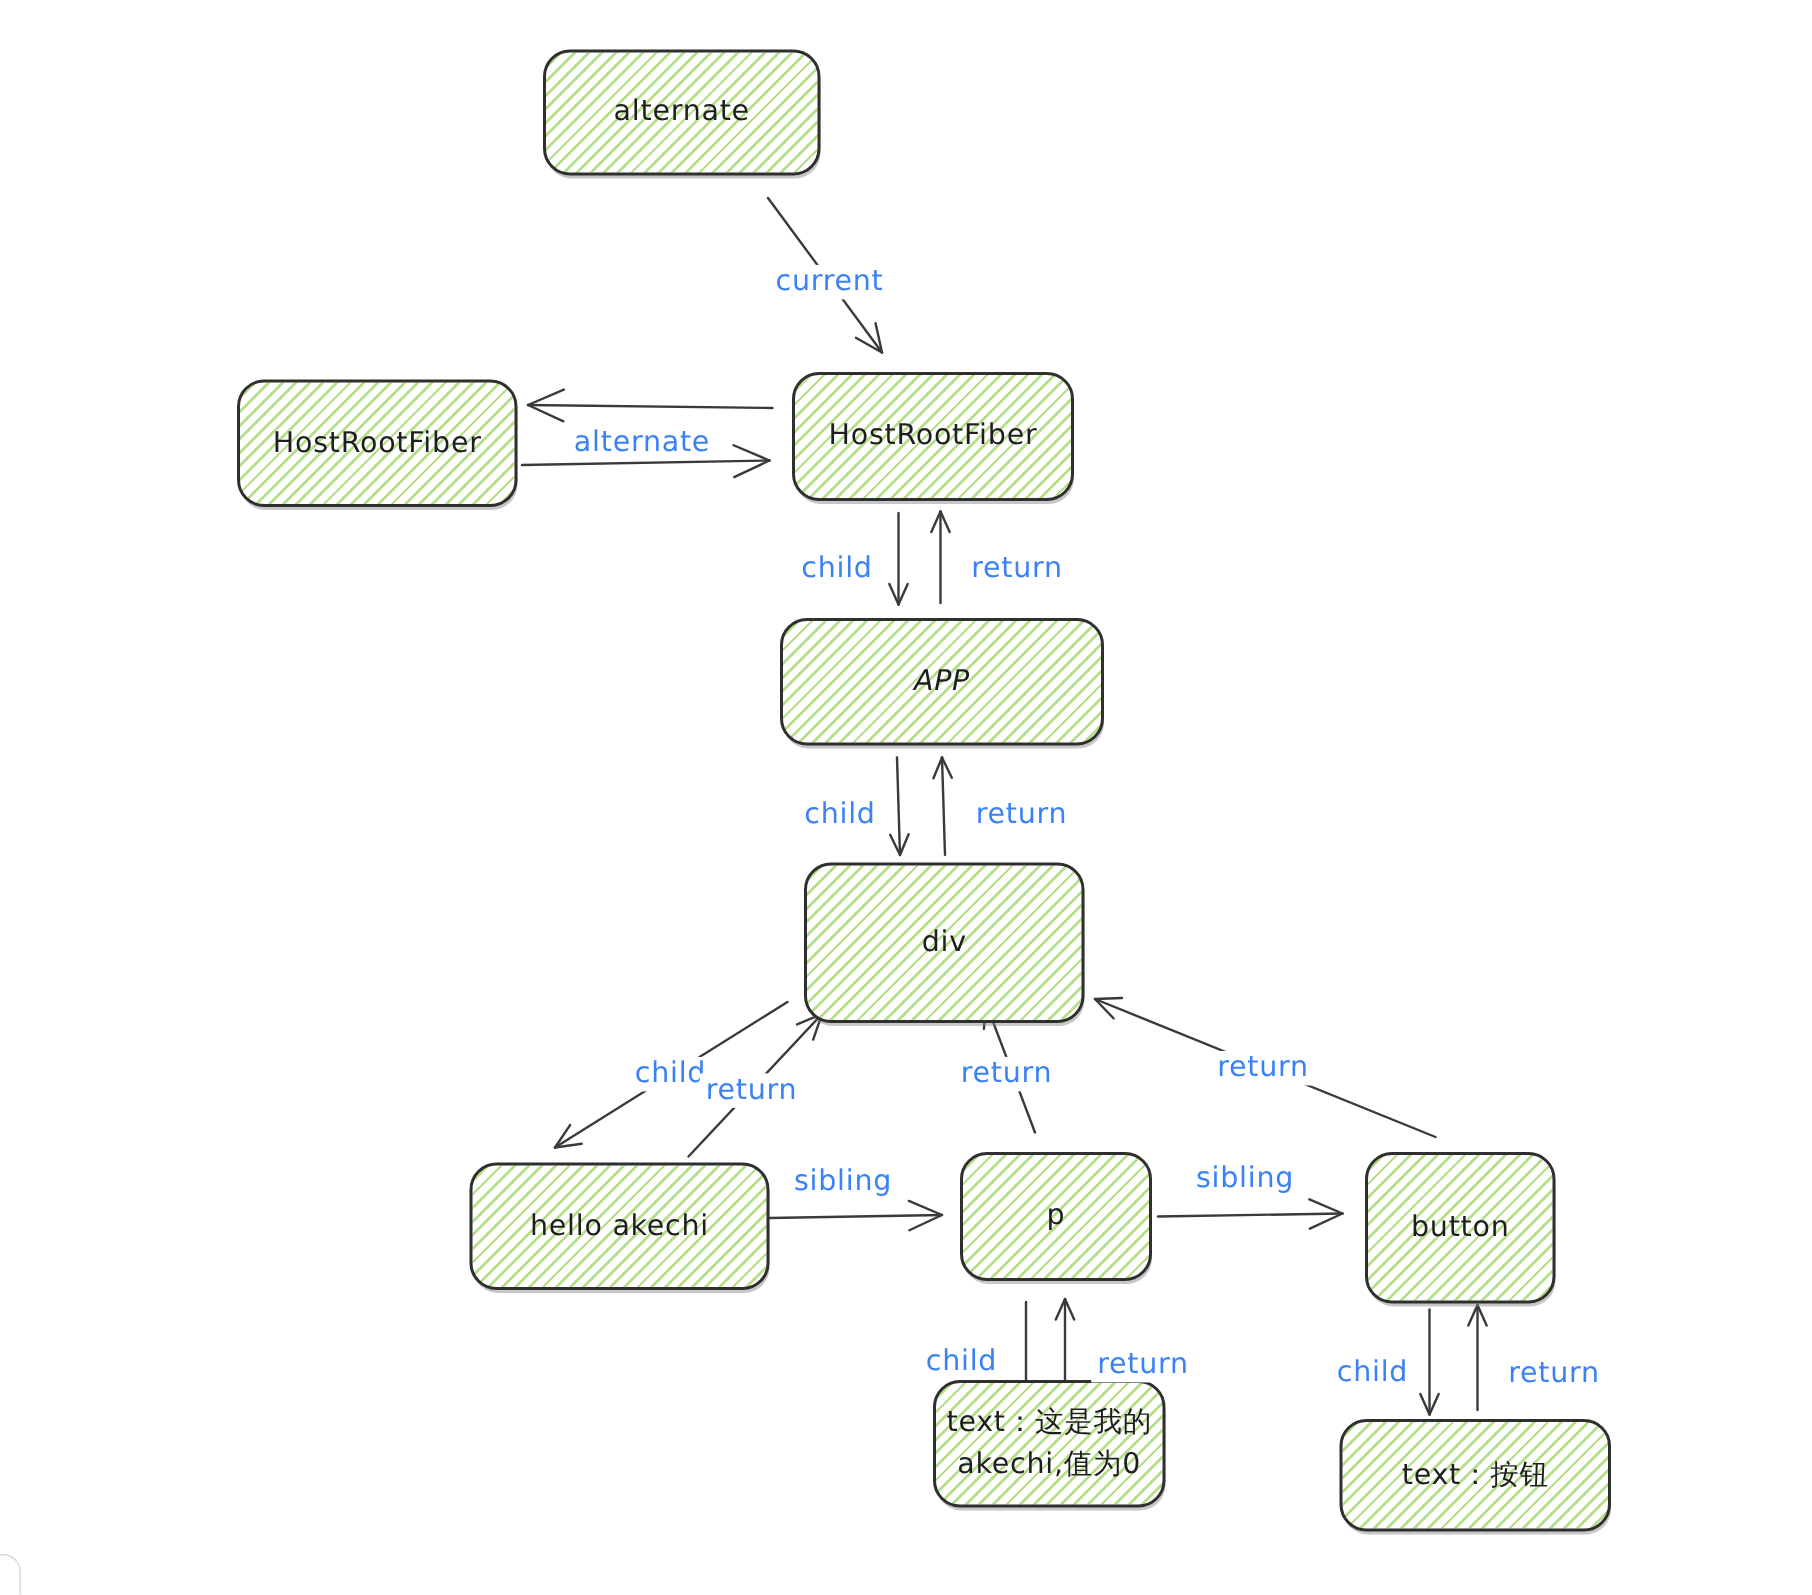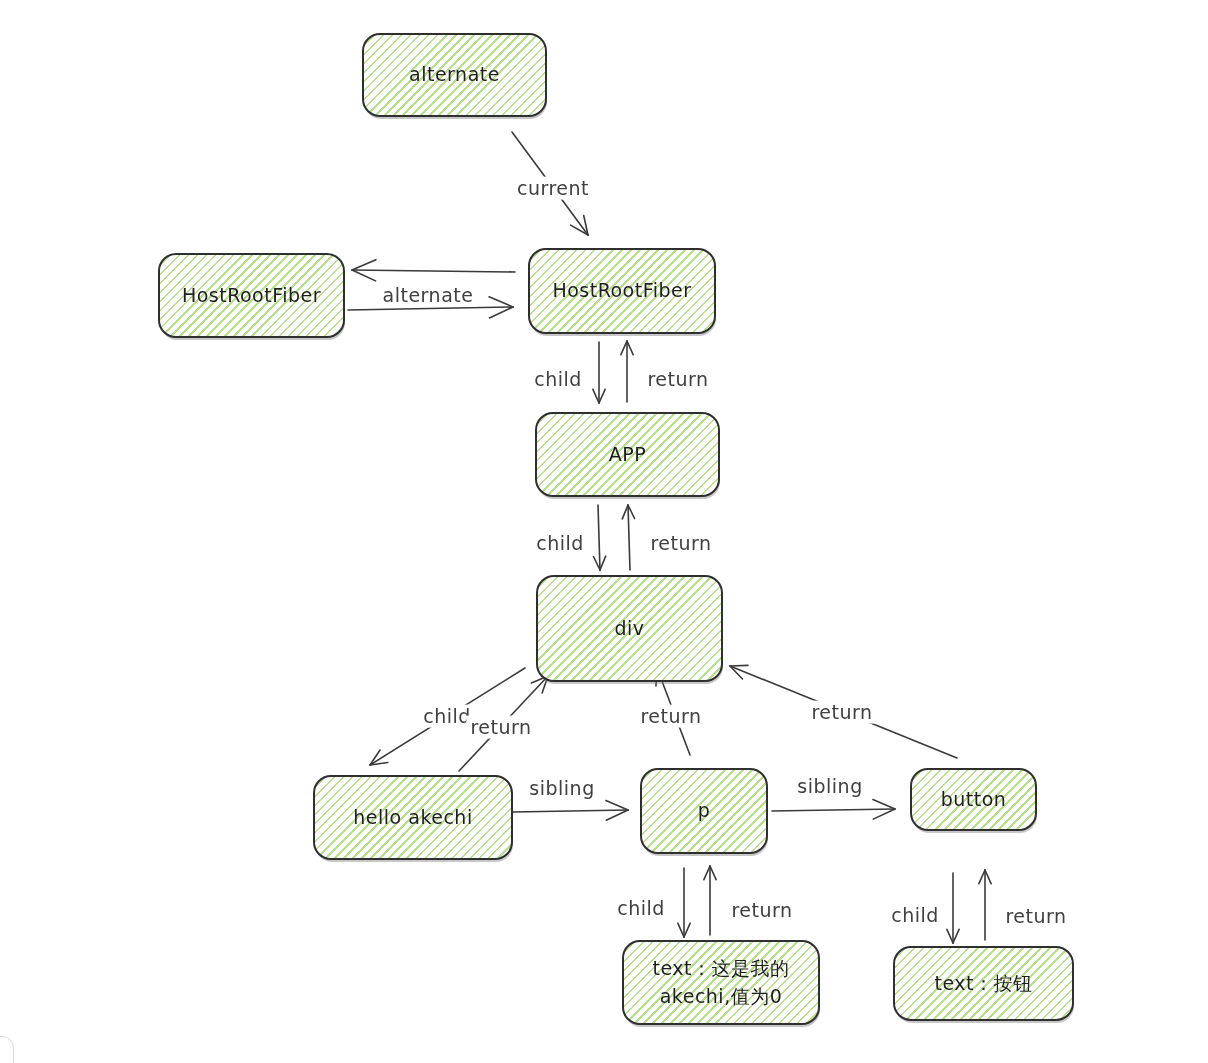--- a/index.html
+++ b/index.html
@@ -26,21 +26,21 @@
     box-shadow: 1px 3px 0 -1px rgba(130,130,130,0.45);
     display: flex; flex-direction: column; align-items: center; justify-content: center;
     color: #1e1e1e; font-size: 19px; letter-spacing: 0.5px;
     text-align: center; line-height: 1.45;
     cursor: pointer;
   }
   .node .node-line { white-space: nowrap; text-shadow: 0 0 1px rgba(255,255,255,0.6); }
   .edge-label {
     position: absolute; transform: translate(-50%, -50%);
     background: #ffffff; padding: 0 4px;
-    color: #404040; font-size: 19px; letter-spacing: 0.5px;
+    color: #3b82f6; font-size: 19px; letter-spacing: 0.5px;
     white-space: nowrap; line-height: 1.2;
     cursor: pointer;
   }
   .edge-line { cursor: pointer; }
   .corner-artifact {
     position: absolute; left: -41px; top: 1036px; width: 55px; height: 70px;
     border: 1.6px solid #d9d9d9; border-radius: 12px; background: #ffffff;
   }
 </style>
 </head>
@@ -137,36 +137,36 @@
   <div id="node-layer">
       <div class="node" style="left: 362px; top: 33px; width: 185px; height: 84px;">
         <div class="node-line">alternate</div>
       </div>
       <div class="node" style="left: 158px; top: 253px; width: 187px; height: 85px;">
         <div class="node-line">HostRootFiber</div>
       </div>
       <div class="node" style="left: 528px; top: 248px; width: 188px; height: 86px;">
         <div class="node-line">HostRootFiber</div>
       </div>
-      <div class="node" style="left: 535px; top: 412px; width: 185px; height: 85px;">
+      <div class="node" style="left: 520px; top: 412px; width: 216px; height: 85px; font-style: italic;">
         <div class="node-line">APP</div>
       </div>
       <div class="node" style="left: 536px; top: 575px; width: 187px; height: 107px;">
         <div class="node-line">div</div>
       </div>
       <div class="node" style="left: 313px; top: 775px; width: 200px; height: 85px;">
         <div class="node-line">hello akechi</div>
       </div>
       <div class="node" style="left: 640px; top: 768px; width: 128px; height: 86px;">
         <div class="node-line">p</div>
       </div>
-      <div class="node" style="left: 910px; top: 768px; width: 127px; height: 63px;">
+      <div class="node" style="left: 910px; top: 768px; width: 127px; height: 101px;">
         <div class="node-line">button</div>
       </div>
-      <div class="node" style="left: 622px; top: 940px; width: 198px; height: 85px;">
+      <div class="node" style="left: 622px; top: 920px; width: 155px; height: 85px;">
         <div class="node-line">text：这是我的</div>
         <div class="node-line">akechi,值为0</div>
       </div>
       <div class="node" style="left: 893px; top: 946px; width: 181px; height: 75px;">
         <div class="node-line">text：按钮</div>
       </div>
     </div>
   <div id="label-layer">
       <div class="edge-label" style="left: 553px; top: 188px;">current</div>
       <div class="edge-label" style="left: 428px; top: 295px; text-align: right;">alternate</div>

